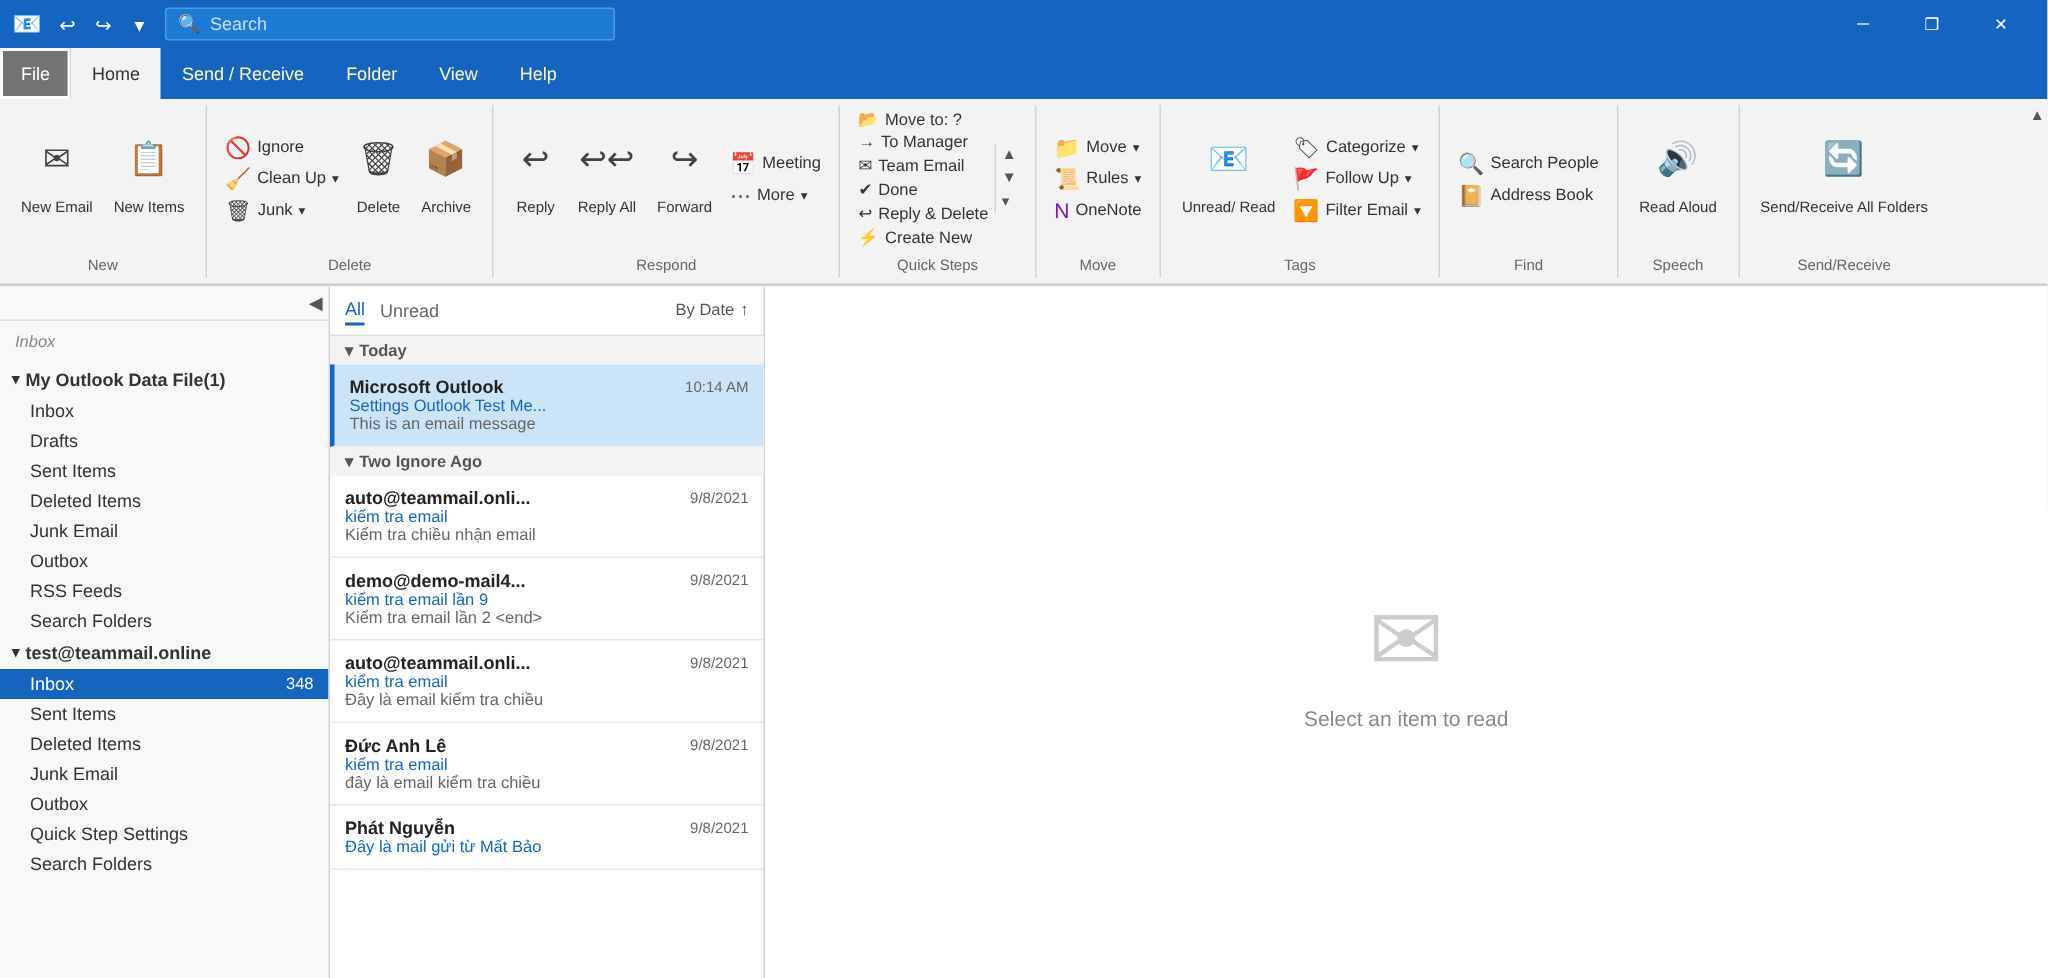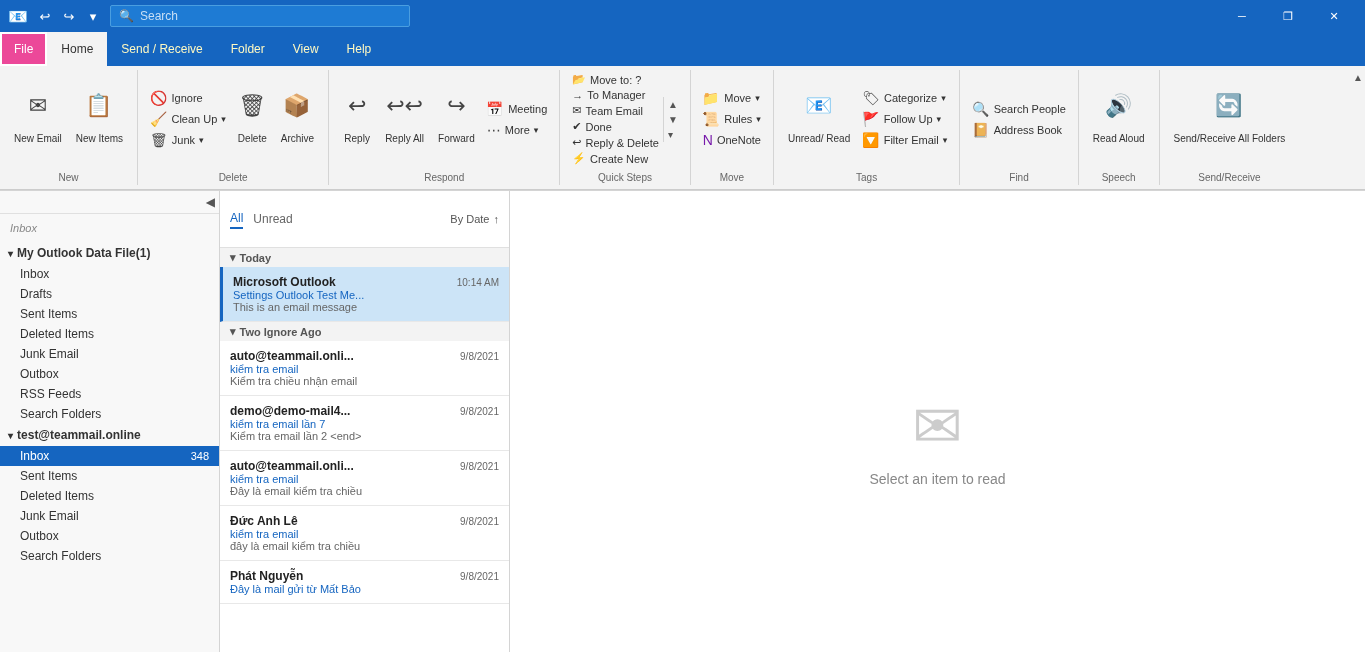--- a/index.html
+++ b/index.html
@@ -44,21 +44,21 @@
       cursor: pointer;
       height: 100%;
       display: flex;
       align-items: center;
     }
     .ribbon-tab.active {
       background: #f3f3f3;
       color: #333;
     }
     .ribbon-tab.file-tab {
-      background: #ec4899;
+      background: #737373;
       color: white;
       border: 2px solid white;
       padding: 4px 12px;
       margin-bottom: 0;
     }
 
     .ribbon-content {
       background: #f3f3f3;
       display: flex;
       align-items: stretch;
@@ -192,21 +192,21 @@
     .email-list-panel {
       width: 290px;
       background: white;
       border-right: 1px solid #d4d4d4;
       display: flex;
       flex-direction: column;
     }
     .email-list-header {
       display: flex;
       align-items: center;
-      padding: 18px 10px;
+      padding: 6px 10px;
       border-bottom: 1px solid #e0e0e0;
       gap: 10px;
     }
     .tab-btn {
       font-size: 12px;
       color: #666;
       cursor: pointer;
       padding: 2px 0;
     }
     .tab-btn.active { color: #1565c0; border-bottom: 2px solid #1565c0; }
@@ -556,20 +556,23 @@
     <div class="folder-item">
         <span>Deleted Items</span>
       </div>
     <div class="folder-item">
         <span>Junk Email</span>
       </div>
     <div class="folder-item">
         <span>Outbox</span>
       </div>
     <div class="folder-item">
+        <span>Quick Step Settings</span>
+      </div>
+    <div class="folder-item">
         <span>Search Folders</span>
       </div>
   </div>
 
   <div class="email-list-panel">
     <div class="email-list-header">
       <span class="tab-btn active">All</span>
       <span class="tab-btn">Unread</span>
       <div class="sort-options">
         <span>By Date</span>
@@ -600,21 +603,21 @@
         <span class="email-time">9/8/2021</span>
       </div>
       <div class="email-subject">kiểm tra email</div>
       <div class="email-preview">Kiểm tra chiều nhận email</div>
     </div>
     <div class="email-item">
       <div class="email-item-row1">
         <span class="email-sender">demo@demo-mail4...</span>
         <span class="email-time">9/8/2021</span>
       </div>
-      <div class="email-subject">kiểm tra email lần 7</div>
+      <div class="email-subject">kiểm tra email lần 9</div>
       <div class="email-preview">Kiểm tra email lần 2 &lt;end&gt;</div>
     </div>
     <div class="email-item">
       <div class="email-item-row1">
         <span class="email-sender">auto@teammail.onli...</span>
         <span class="email-time">9/8/2021</span>
       </div>
       <div class="email-subject">kiểm tra email</div>
       <div class="email-preview">Đây là email kiểm tra chiều</div>
     </div>

